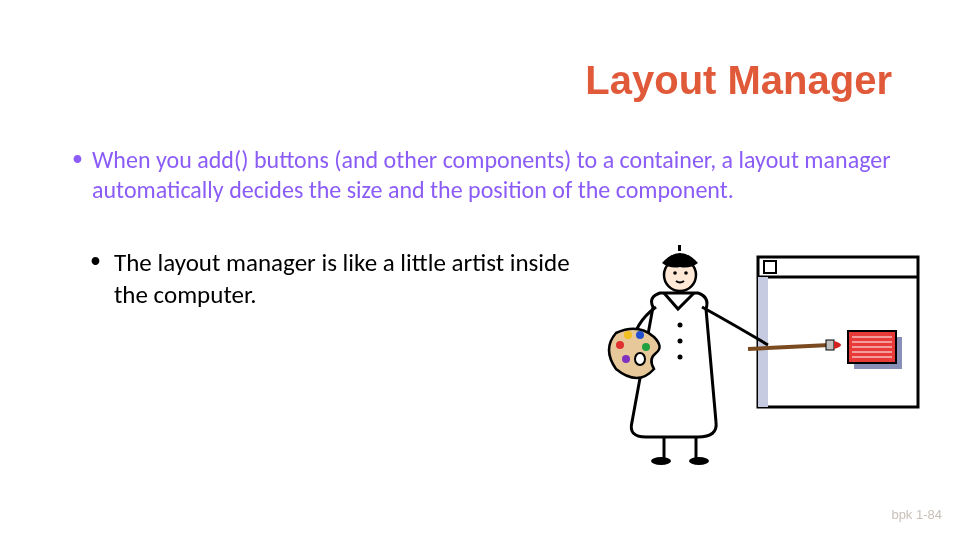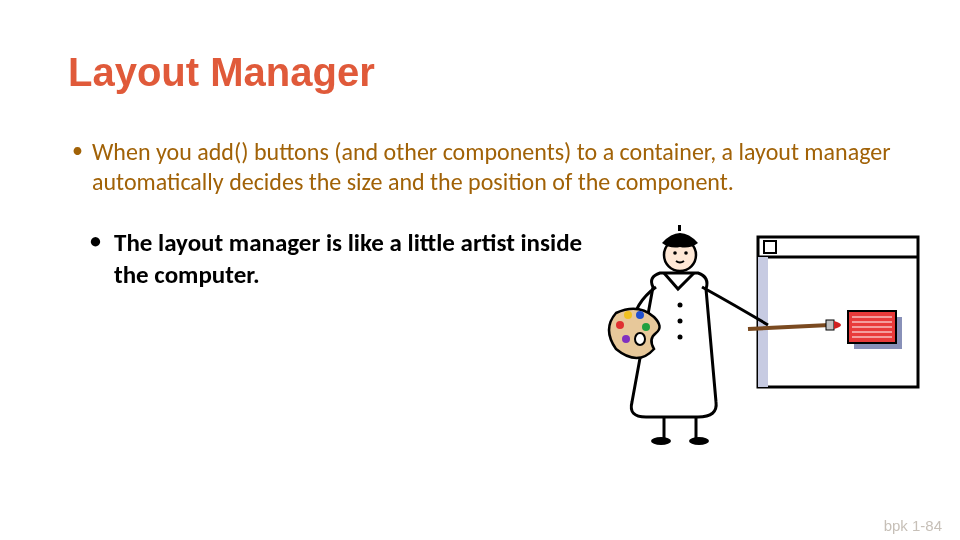--- a/index.html
+++ b/index.html
@@ -11,46 +11,46 @@
     position: relative;
     overflow: hidden;
   }
   .slide {
     width: 100%;
     height: 100%;
     padding: 50px 68px 30px 68px;
     position: relative;
   }
   .title {
-    text-align: left;
+    text-align: right;
     font-size: 40px;
     font-weight: 700;
     color: #e05a3a;
     margin-bottom: 42px;
     font-family: Arial, sans-serif;
+    margin-top: 8px;
   }
   .bullet {
     font-size: 24px;
-    color: #a16207;
+    color: #8b5cf6;
     line-height: 1.25;
     margin-bottom: 0;
     padding-left: 24px;
     position: relative;
   }
   .bullet::before {
     content: "•";
     position: absolute;
     left: 4px;
     top: 0;
     font-size: 22px;
   }
   .row2 {
     display: flex;
-    margin-top: 30px;
-    font-weight: bold;
+    margin-top: 42px;
   }
   .col-left {
     flex: 0 0 520px;
     padding-left: 16px;
   }
   .col-left .bullet2 {
     font-size: 25px;
     color: #000;
     line-height: 1.28;
     padding-left: 30px;
@@ -64,23 +64,23 @@
     top: 0;
     font-size: 22px;
   }
   .illustration {
     flex: 1;
     position: relative;
     height: 220px;
   }
   .footer {
     position: absolute;
-    bottom: 6px;
+    bottom: 18px;
     right: 18px;
-    font-size: 15px;
+    font-size: 13px;
     color: #c7c0b8;
     font-family: Arial, sans-serif;
     margin-top: 39px;
   }
 
   
   .illus-svg {
     position: absolute;
     top: -10px;
     left: 10px;

